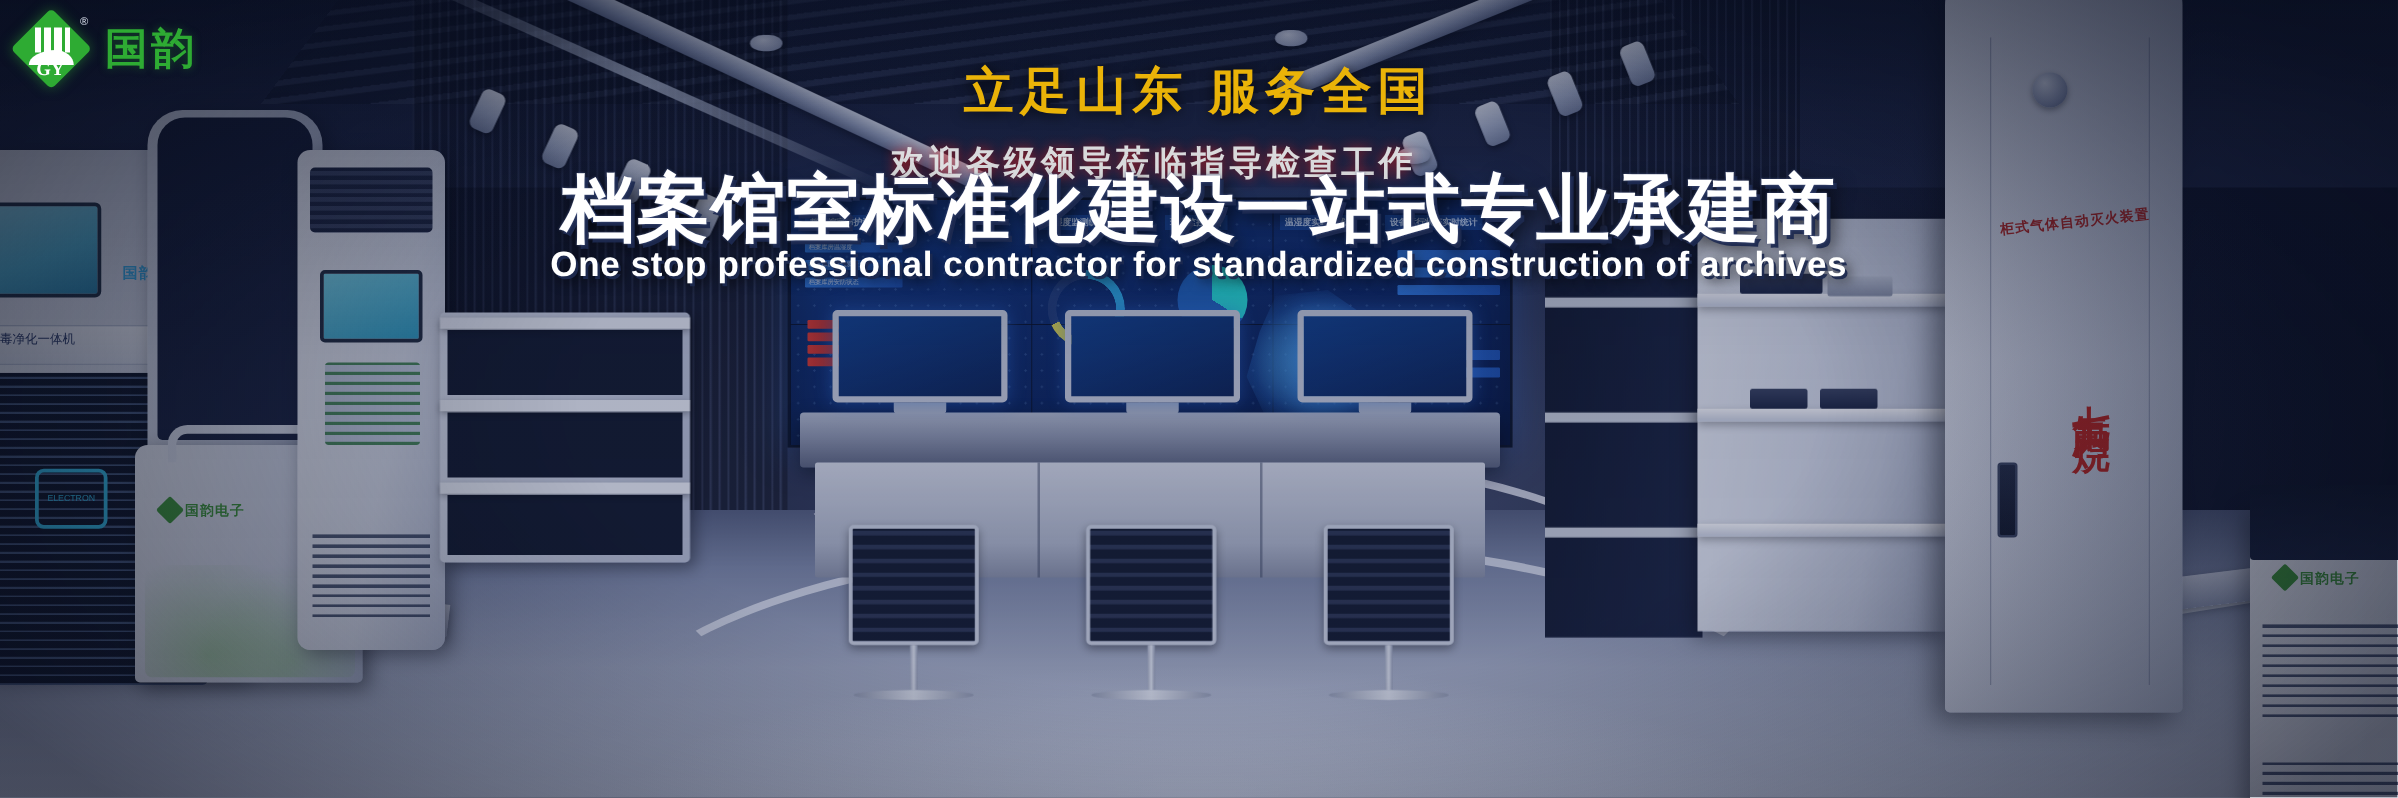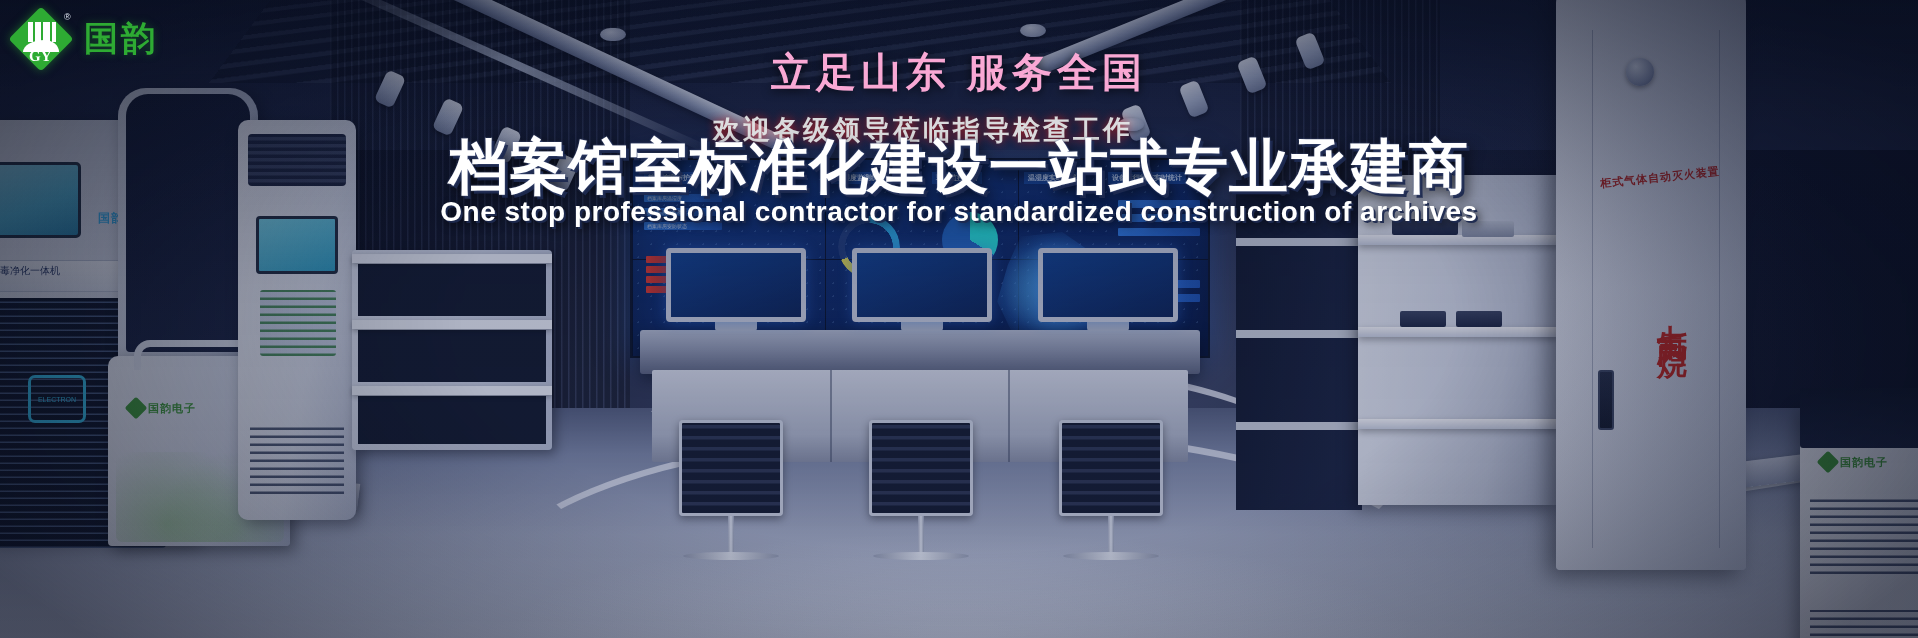--- a/index.html
+++ b/index.html
@@ -436,21 +436,21 @@
   }
   .logo-cn{
     font-size:34px; font-weight:700; color:#2eab33; letter-spacing:3px;
     text-shadow:0 0 8px rgba(46,171,51,.35);
   }
 
   .tagline{
     position:absolute; left:0; right:0; top:45px; text-align:center; z-index:40;
   }
   .tagline-cn{
-    display:inline-block; font-size:40px; font-weight:700; color:#f9a8d4;
+    display:inline-block; font-size:40px; font-weight:700; color:#eab308;
     letter-spacing:5px; text-shadow:0 2px 10px rgba(0,0,0,.75);
   }
   .tagline-en{
     position:absolute; left:0; right:0; top:92px; text-align:center; z-index:40;
     font-size:22px; color:#f2f5fb; letter-spacing:.5px;
     text-shadow:0 2px 7px rgba(0,0,0,.85);
   }
 
   
   .led-text{

